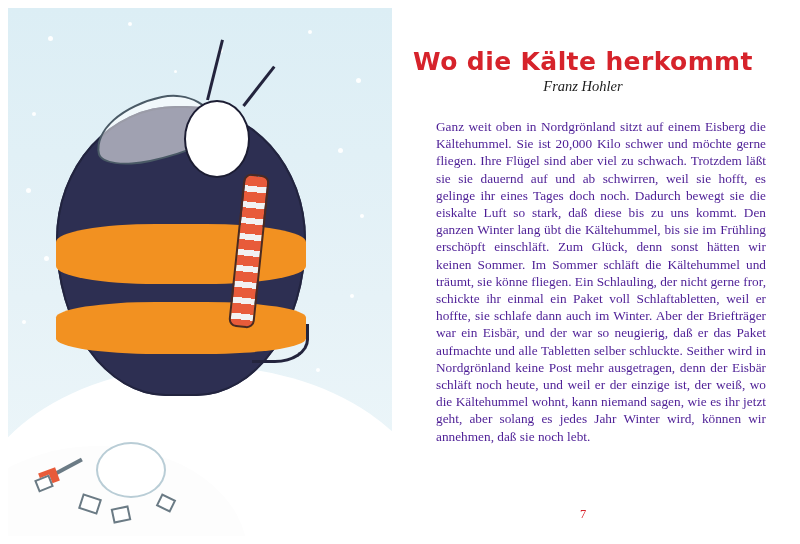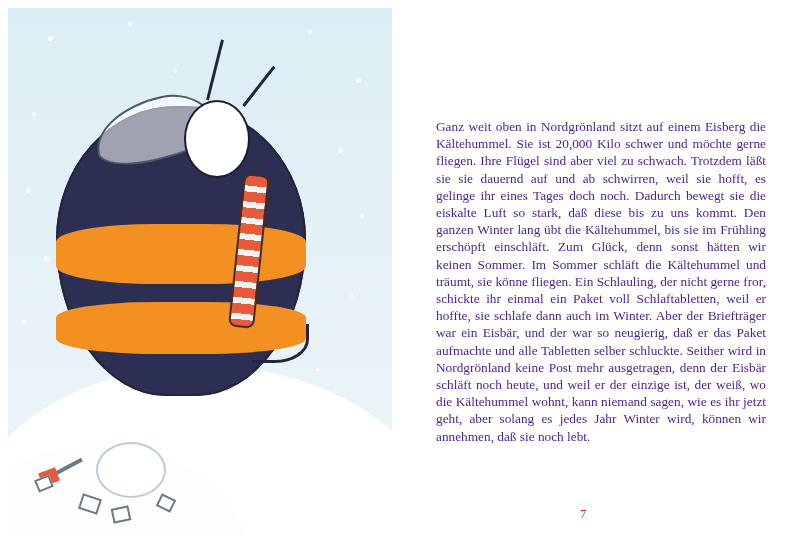--- a/index.html
+++ b/index.html
@@ -308,17 +308,19 @@
       <div class="tool" id="tool-handle"></div>
       <div class="tool" id="tool-head"></div>
       <div class="debris" style="left:72px; bottom:24px; width:16px; height:12px; transform:rotate(18deg);"></div>
       <div class="debris" style="left:104px; bottom:14px; width:14px; height:11px; transform:rotate(-12deg);"></div>
       <div class="debris" style="left:150px; bottom:26px; width:12px; height:10px; transform:rotate(26deg);"></div>
       <div class="debris" style="left:28px; bottom:46px; width:12px; height:9px; transform:rotate(-22deg);"></div>
     </div>
   </div>
 
   <div id="right-page">
+    <h1 id="story-title">Wo die Kälte herkommt</h1>
+    <div id="story-author">Franz Hohler</div>
     <div id="story-body">Ganz weit oben in Nordgrönland sitzt auf einem Eisberg die Kältehummel. Sie ist 20,000 Kilo schwer und möchte gerne fliegen. Ihre Flügel sind aber viel zu schwach. Trotzdem läßt sie sie dauernd auf und ab schwirren, weil sie hofft, es gelinge ihr eines Tages doch noch. Dadurch bewegt sie die eiskalte Luft so stark, daß diese bis zu uns kommt. Den ganzen Winter lang übt die Kältehummel, bis sie im Frühling erschöpft einschläft. Zum Glück, denn sonst hätten wir keinen Sommer. Im Sommer schläft die Kältehummel und träumt, sie könne fliegen. Ein Schlauling, der nicht gerne fror, schickte ihr einmal ein Paket voll Schlaftabletten, weil er hoffte, sie schlafe dann auch im Winter. Aber der Briefträger war ein Eisbär, und der war so neugierig, daß er das Paket aufmachte und alle Tabletten selber schluckte. Seither wird in Nordgrönland keine Post mehr ausgetragen, denn der Eisbär schläft noch heute, und weil er der einzige ist, der weiß, wo die Kältehummel wohnt, kann niemand sagen, wie es ihr jetzt geht, aber solang es jedes Jahr Winter wird, können wir annehmen, daß sie noch lebt.</div>
     <div id="page-number">7</div>
   </div>
 
 </div>
 
 </body></html>

